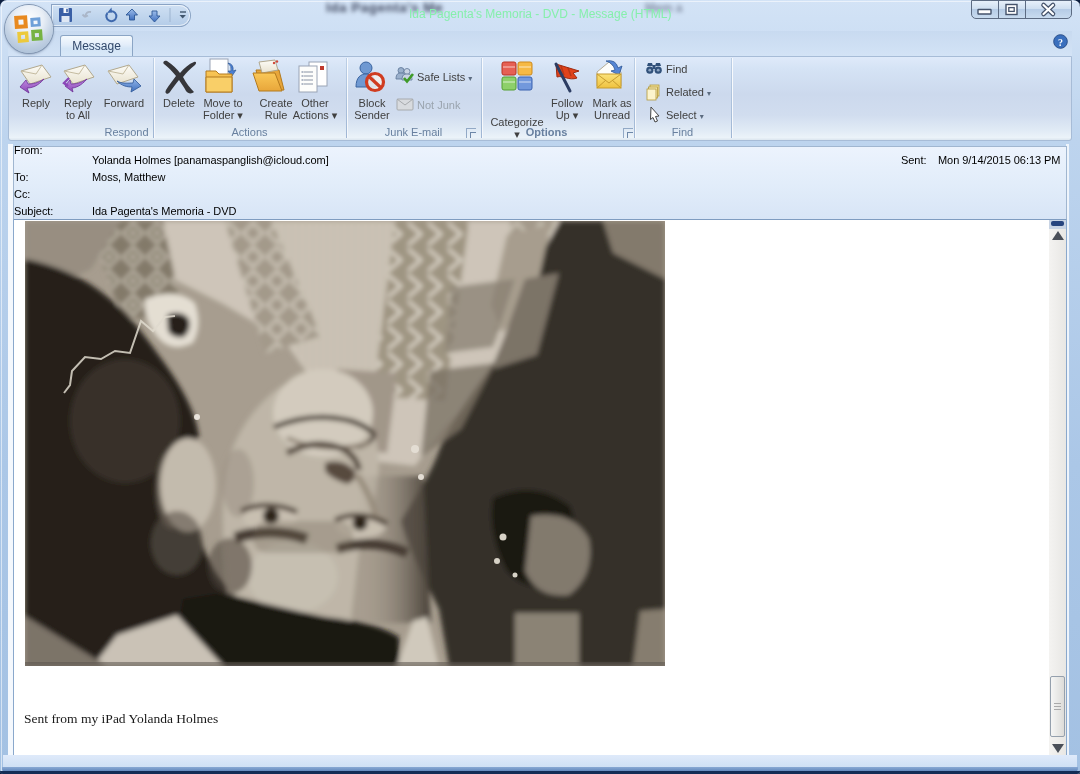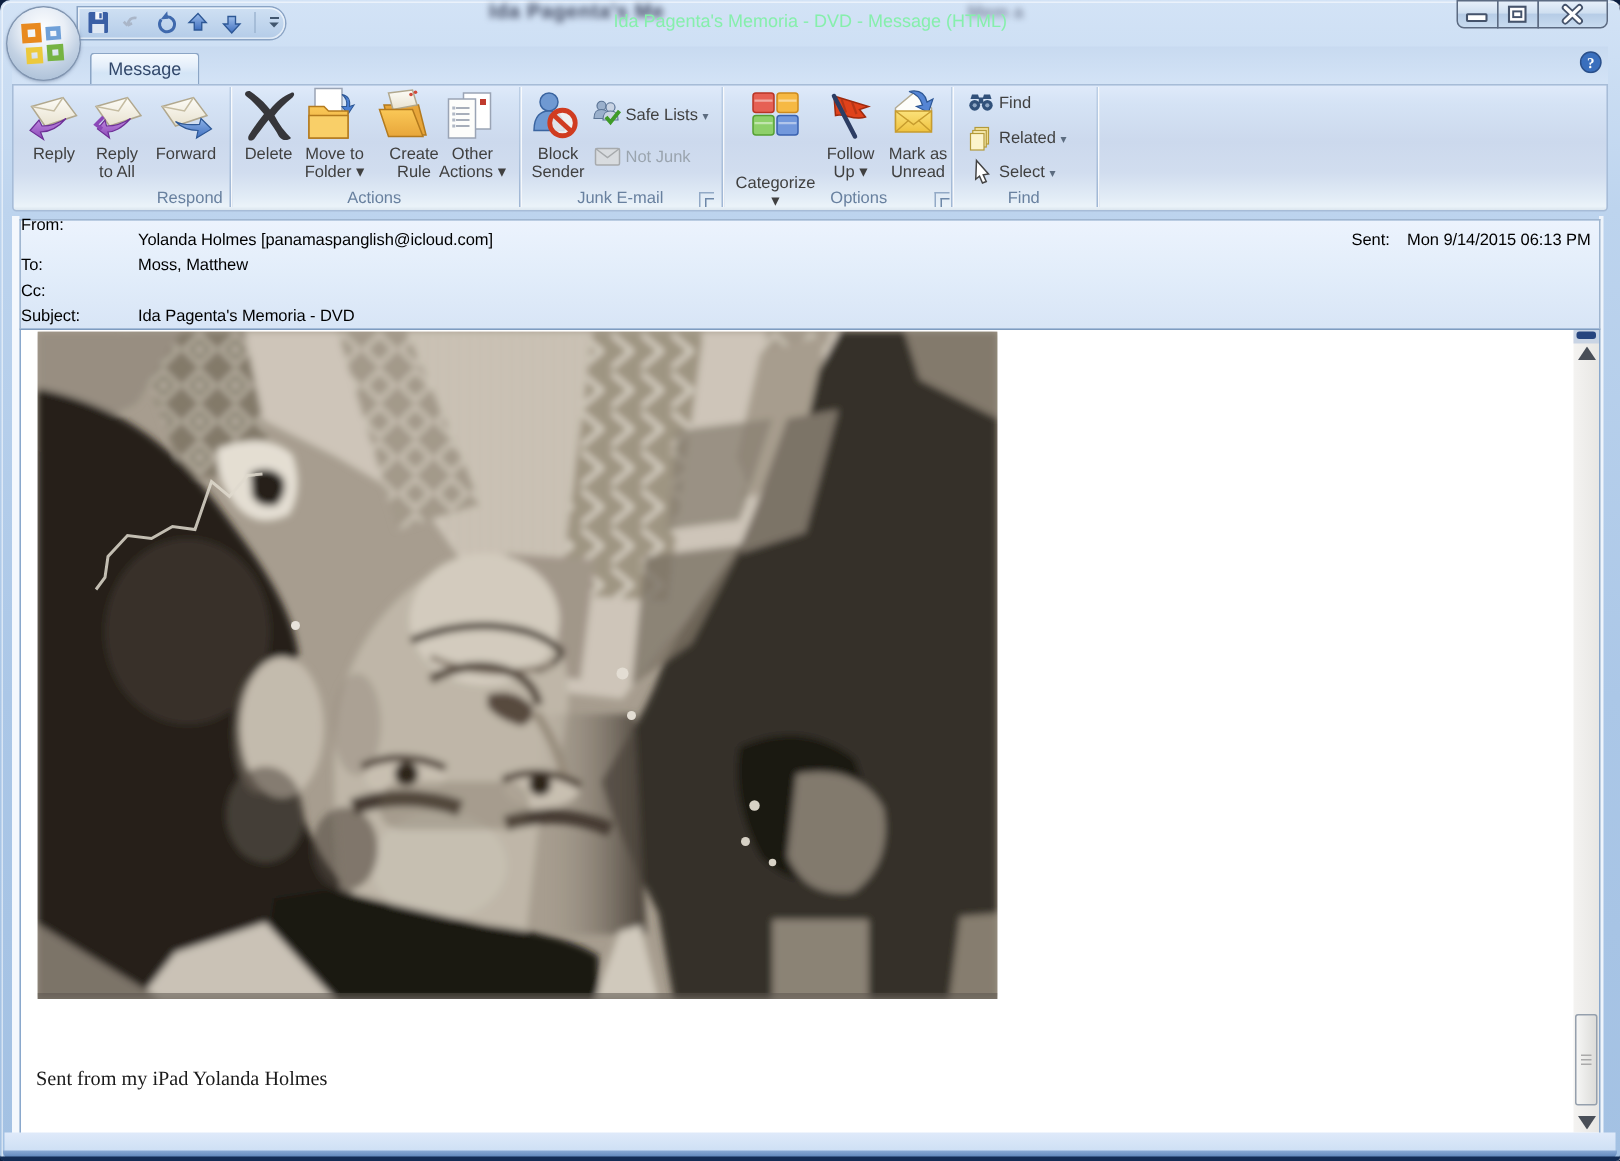--- a/index.html
+++ b/index.html
@@ -117,21 +117,21 @@
 
 <div class="gsep" style="left:153px;"></div>
 <div class="gsep" style="left:346px;"></div>
 <div class="gsep" style="left:481px;"></div>
 <div class="gsep" style="left:634px;"></div>
 <div class="gsep" style="left:731px;"></div>
 
 <div class="glabel" style="left:10px;width:143px;padding-left:45px;">Respond</div>
 <div class="glabel" style="left:153px;width:193px;">Actions</div>
 <div class="glabel" style="left:346px;width:135px;">Junk E-mail</div>
-<div class="glabel" style="left:507px;width:131px;">Options</div>
+<div class="glabel" style="left:481px;width:131px;font-weight:bold;">Options</div>
 <div class="glabel" style="left:634px;width:97px;">Find</div>
 <div class="dlaunch" style="left:466px;top:128px;"></div>
 <div class="dlaunch" style="left:623px;top:128px;"></div>
 
 <div class="blabel" style="left:14px;top:97px;width:44px;">Reply</div>
 <div class="blabel" style="left:56px;top:97px;width:44px;">Reply
 to All</div>
 <div class="blabel" style="left:100px;top:97px;width:48px;">Forward</div>
 <div class="blabel" style="left:157px;top:97px;width:44px;">Delete</div>
 <div class="blabel" style="left:197px;top:97px;width:52px;">Move to

